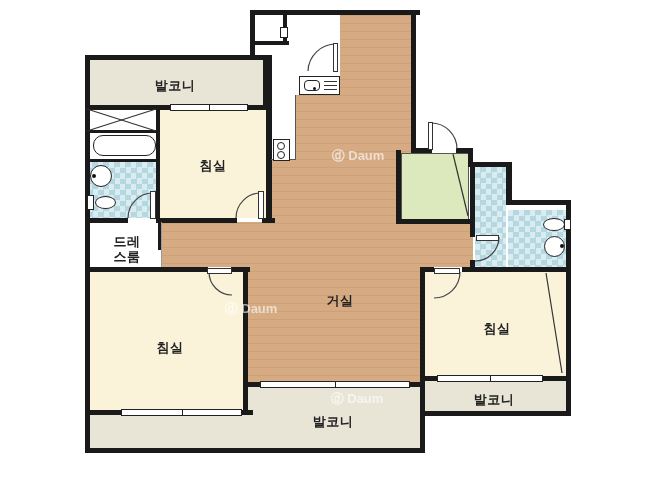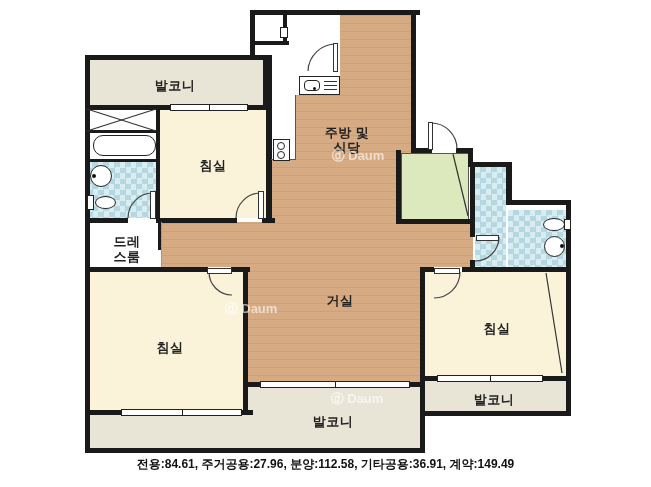--- a/index.html
+++ b/index.html
@@ -157,33 +157,28 @@
   <div class="fix" style="left:95px;top:196px;width:21px;height:13px;background:#fff;border:1.3px solid #222;border-radius:50%;"></div>
   <div class="fix" style="left:87px;top:195px;width:7px;height:15px;background:#fff;border:1.3px solid #222;"></div>
 
   <div class="fix" style="left:543px;top:218px;width:22px;height:13px;background:#fff;border:1.3px solid #222;border-radius:50%;"></div>
   <div class="fix" style="left:564px;top:219px;width:7px;height:11px;background:#fff;border:1.3px solid #222;"></div>
   <div class="fix" style="left:544px;top:236px;width:21px;height:21px;background:#fff;border:1.3px solid #222;border-radius:50%;"></div>
   <div class="fix" style="left:560px;top:244px;width:4px;height:4px;background:#111;border-radius:50%;"></div>
 
   <div class="lbl" style="left:175px;top:85px;">발코니</div>
   <div class="lbl" style="left:213px;top:165px;">침실</div>
-  <div class="lbl" style="left:347px;top:140px;">
-    <span style="display:block;">주방 및</span>
-    <span style="display:block;">식당</span>
-  </div>
   <div class="lbl" style="left:127px;top:249px;">
     <span style="display:block;">드레</span>
     <span style="display:block;">스룸</span>
   </div>
   <div class="lbl" style="left:340px;top:300px;">거실</div>
   <div class="lbl" style="left:170px;top:347px;">침실</div>
   <div class="lbl" style="left:497px;top:328px;">침실</div>
   <div class="lbl" style="left:333px;top:421px;">발코니</div>
   <div class="lbl" style="left:494px;top:399px;">발코니</div>
 
   <div class="wm" style="left:358px;top:124px;">ⓓ Daum</div>
   <div class="wm" style="left:251px;top:277px;">ⓓ Daum</div>
   <div class="wm" style="left:357px;top:367px;">ⓓ Daum</div>
 
-  <div class="caption">전용:84.61, 주거공용:27.96, 분양:112.58, 기타공용:36.91, 계약:149.49</div>
 
 </div>
 
 </body></html>

